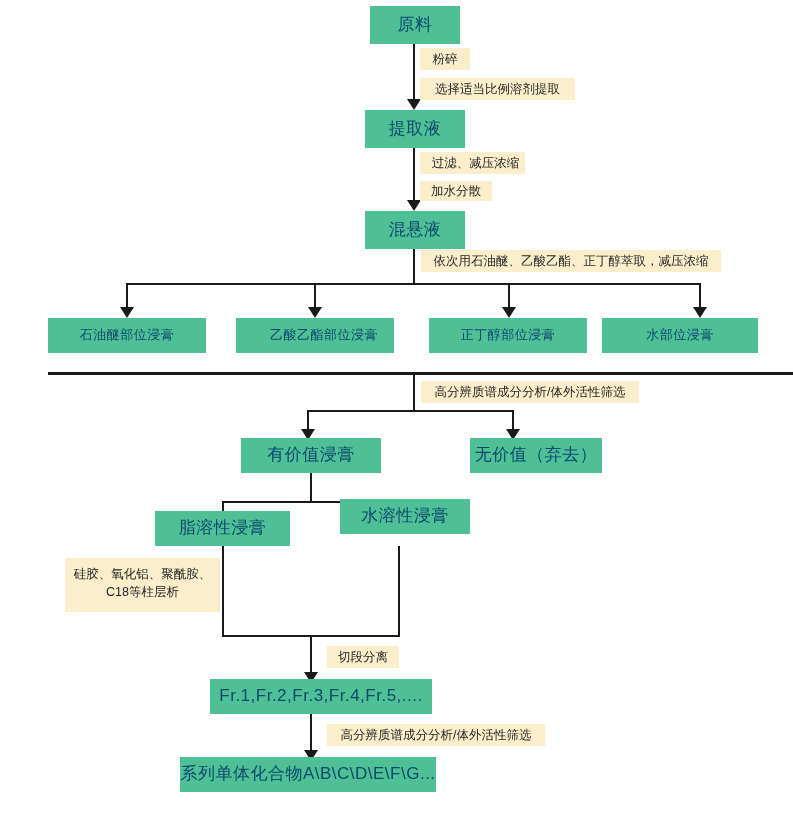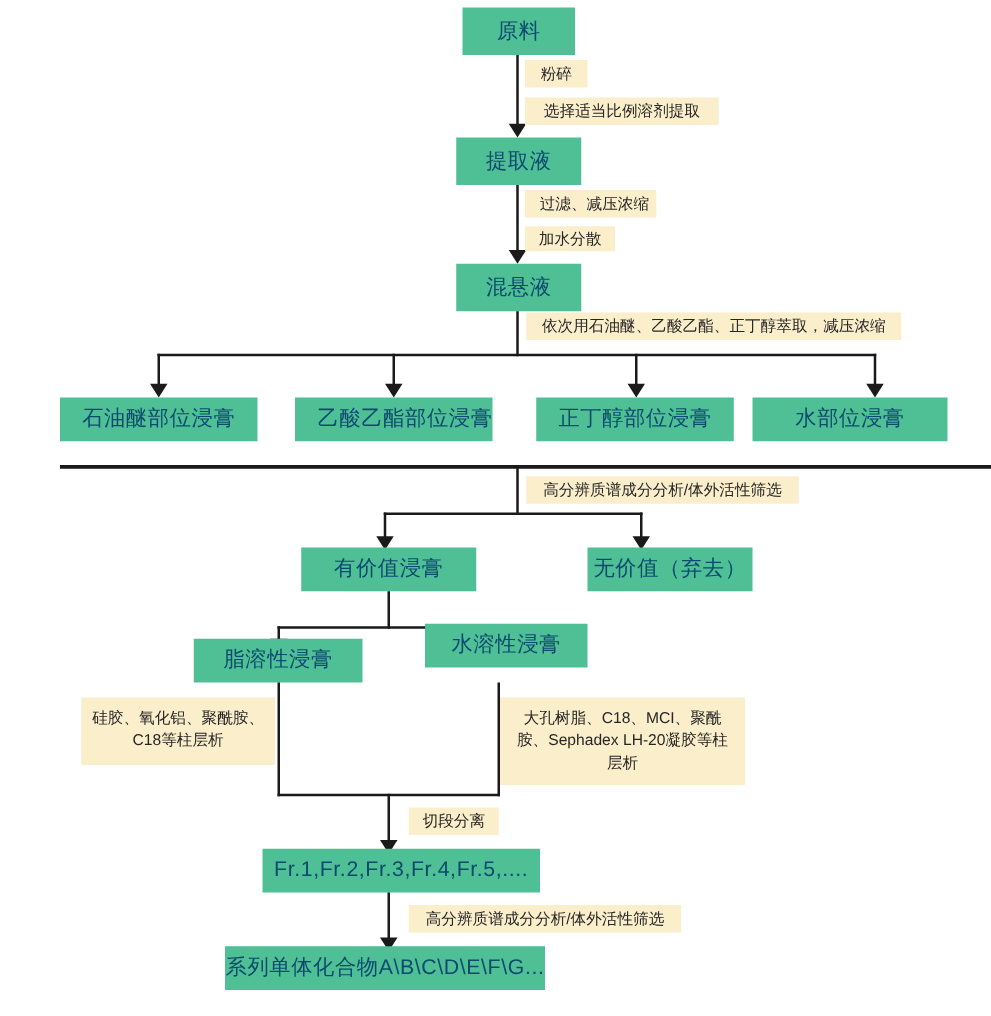--- a/index.html
+++ b/index.html
@@ -25,21 +25,21 @@
     display: flex;
     align-items: center;
     justify-content: center;
     font-size: 17px;
     font-weight: normal;
     letter-spacing: 0.5px;
     line-height: 1.1;
     white-space: nowrap;
   }
   .node.wide-text {
-    font-size: 17px;
+    font-size: 13px;
   }
   .note {
     position: absolute;
     box-sizing: border-box;
     background: #FBEECB;
     color: #262626;
     font-size: 12.5px;
     line-height: 1.45;
     display: flex;
     align-items: center;
@@ -159,21 +159,20 @@
   <div class="node" style="left:155px; top:511px; width:135px; height:35px;">脂溶性浸膏</div>
 
   <div class="node" style="left:340px; top:499px; width:130px; height:35px;">水溶性浸膏</div>
 
   <div class="vline" style="left:222px; top:546px; height:91px;"></div>
   <div class="vline" style="left:398px; top:546px; height:91px;"></div>
   <div class="hline" style="left:222px; top:635px; width:178px;"></div>
 
   <div class="note multiline" style="left:65px; top:558px; width:155px; height:54px;">硅胶、氧化铝、聚酰胺、C18等柱层析</div>
 
-  <div class="note multiline" style="left:400px; top:558px; width:196px; height:70px;">大孔树脂、C18、MCI、聚酰胺、Sephadex LH-20凝胶等柱层析</div>
 
   <div class="vline" style="left:310px; top:635px; height:44px;"></div>
   <div class="arrow" style="left:304px; top:672px;"></div>
 
   <div class="note" style="left:327px; top:646px; width:72px; height:22px;">切段分离</div>
 
   <div class="node" style="left:210px; top:679px; width:222px; height:35px;">Fr.1,Fr.2,Fr.3,Fr.4,Fr.5,....</div>
 
   <div class="vline" style="left:310px; top:714px; height:44px;"></div>
   <div class="arrow" style="left:304px; top:750px;"></div>

